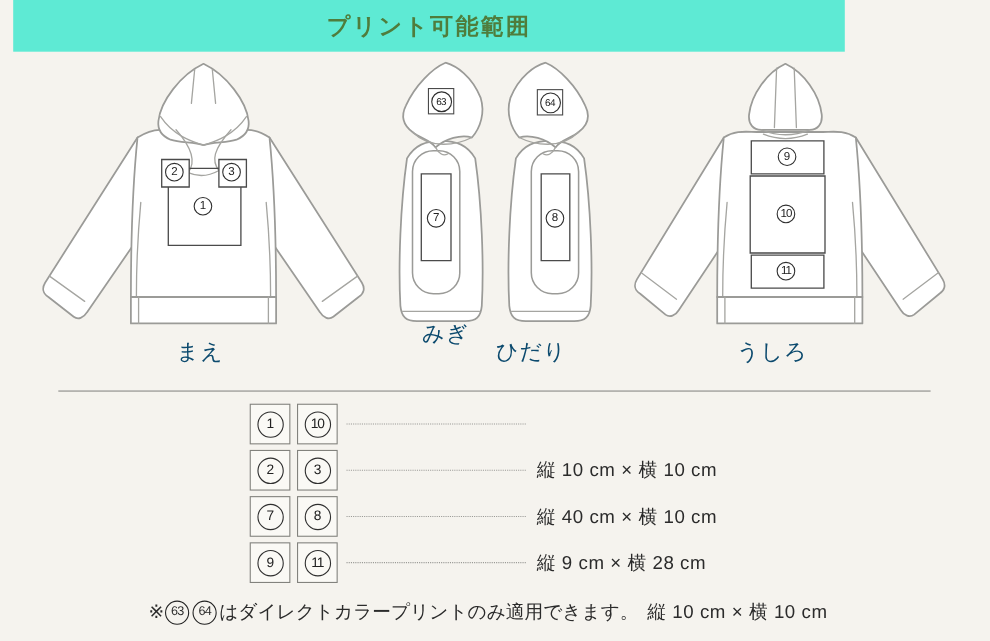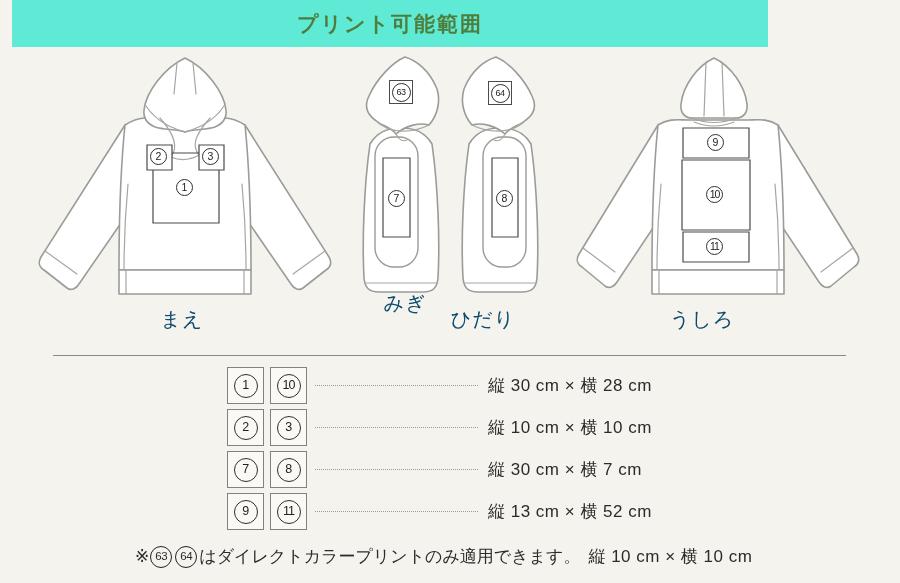--- a/index.html
+++ b/index.html
@@ -199,21 +199,20 @@
 <div class="legend">
 
   <div class="legend-row">
     <span class="sq">
         <span class="circ">1</span>
       </span>
     <span class="sq">
         <span class="circ" style="letter-spacing:-1px">10</span>
       </span>
     <span class="leader"></span>
-    <span class="size-text">縦 30 cm × 横 28 cm</span>
   </div>
 
   <div class="legend-row">
     <span class="sq">
         <span class="circ">2</span>
       </span>
     <span class="sq">
         <span class="circ">3</span>
       </span>
     <span class="leader"></span>
@@ -221,32 +220,32 @@
   </div>
 
   <div class="legend-row">
     <span class="sq">
         <span class="circ">7</span>
       </span>
     <span class="sq">
         <span class="circ">8</span>
       </span>
     <span class="leader"></span>
-    <span class="size-text">縦 30 cm × 横 7 cm</span>
+    <span class="size-text">縦 40 cm × 横 10 cm</span>
   </div>
 
   <div class="legend-row">
     <span class="sq">
         <span class="circ">9</span>
       </span>
     <span class="sq">
         <span class="circ" style="letter-spacing:-1px">11</span>
       </span>
     <span class="leader"></span>
-    <span class="size-text">縦 13 cm × 横 52 cm</span>
+    <span class="size-text">縦 9 cm × 横 28 cm</span>
   </div>
 
 </div>
 
 <div class="footnote">
   <span class="mark">※</span>
   <span class="fncirc">63</span>
   <span class="fncirc">64</span>
   <span class="fn-text">はダイレクトカラープリントのみ適用できます。</span>
   <span class="fn-size">縦 10 cm × 横 10 cm</span>

